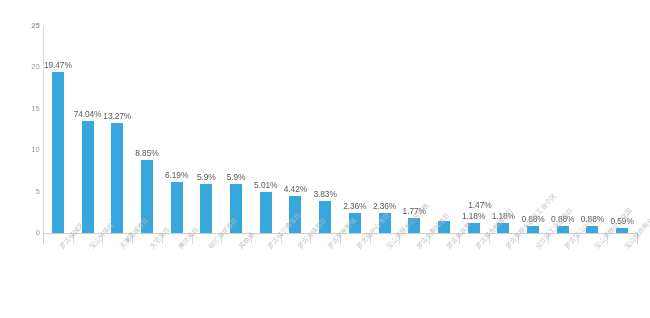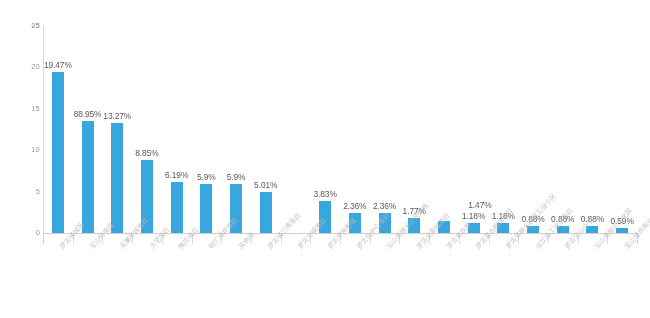--- a/index.html
+++ b/index.html
@@ -114,21 +114,21 @@
       <div class="tick" style="left: 564px;"></div>
       <div class="tick edge" style="left: 594px;"></div>
     </div>
   <div class="bars">
       <div class="bar-slot" style="left: 0px; width: 29.7px;">
         <div class="bar" style="height: 161.212px; background: rgb(55, 167, 221);"></div>
         <div class="bar-label" style="color: rgb(90, 90, 90); bottom: 163.212px;">19.47%</div>
       </div>
       <div class="bar-slot" style="left: 29.7px; width: 29.7px;">
         <div class="bar" style="height: 112.36px; background: rgb(55, 167, 221);"></div>
-        <div class="bar-label" style="color: rgb(90, 90, 90); bottom: 114.36px;">88.95%</div>
+        <div class="bar-label" style="color: rgb(90, 90, 90); bottom: 114.36px;">74.04%</div>
       </div>
       <div class="bar-slot" style="left: 59.4px; width: 29.7px;">
         <div class="bar" style="height: 109.876px; background: rgb(55, 167, 221);"></div>
         <div class="bar-label" style="color: rgb(90, 90, 90); bottom: 111.876px;">13.27%</div>
       </div>
       <div class="bar-slot" style="left: 89.1px; width: 29.7px;">
         <div class="bar" style="height: 73.278px; background: rgb(55, 167, 221);"></div>
         <div class="bar-label" style="color: rgb(90, 90, 90); bottom: 75.278px;">8.85%</div>
       </div>
       <div class="bar-slot" style="left: 118.8px; width: 29.7px;">
@@ -139,20 +139,24 @@
         <div class="bar" style="height: 48.852px; background: rgb(55, 167, 221);"></div>
         <div class="bar-label" style="color: rgb(90, 90, 90); bottom: 50.852px;">5.9%</div>
       </div>
       <div class="bar-slot" style="left: 178.2px; width: 29.7px;">
         <div class="bar" style="height: 48.852px; background: rgb(55, 167, 221);"></div>
         <div class="bar-label" style="color: rgb(90, 90, 90); bottom: 50.852px;">5.9%</div>
       </div>
       <div class="bar-slot" style="left: 207.9px; width: 29.7px;">
         <div class="bar" style="height: 41.4828px; background: rgb(55, 167, 221);"></div>
         <div class="bar-label" style="color: rgb(90, 90, 90); bottom: 43.4828px;">5.01%</div>
+      </div>
+      <div class="bar-slot" style="left: 237.6px; width: 29.7px;">
+        <div class="bar" style="height: 36.5976px; background: rgb(55, 167, 221);"></div>
+        <div class="bar-label" style="color: rgb(90, 90, 90); bottom: 38.5976px;">4.42%</div>
       </div>
       <div class="bar-slot" style="left: 267.3px; width: 29.7px;">
         <div class="bar" style="height: 31.7124px; background: rgb(55, 167, 221);"></div>
         <div class="bar-label" style="color: rgb(90, 90, 90); bottom: 33.7124px;">3.83%</div>
       </div>
       <div class="bar-slot" style="left: 297px; width: 29.7px;">
         <div class="bar" style="height: 19.5408px; background: rgb(55, 167, 221);"></div>
         <div class="bar-label" style="color: rgb(90, 90, 90); bottom: 21.5408px;">2.36%</div>
       </div>
       <div class="bar-slot" style="left: 326.7px; width: 29.7px;">

